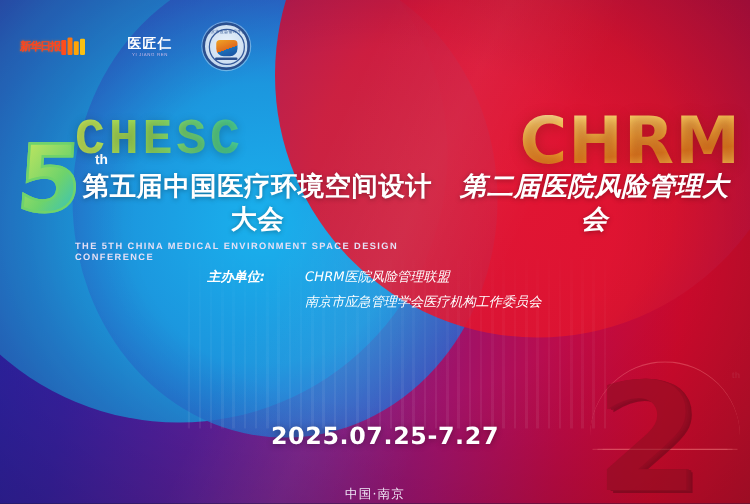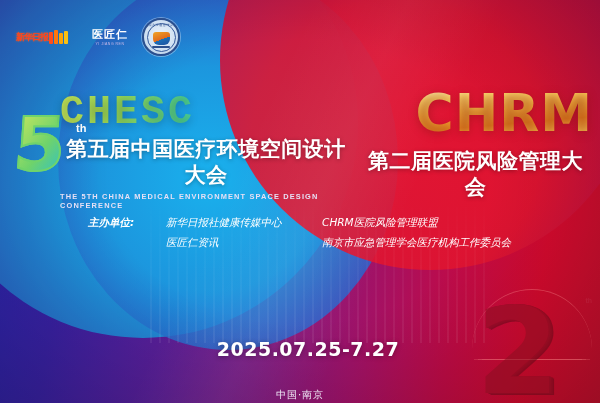--- a/index.html
+++ b/index.html
@@ -78,21 +78,21 @@
     background:radial-gradient(ellipse at 50% 45%, rgba(0,0,0,0) 45%, rgba(0,0,0,.22) 100%);
     pointer-events:none;
   }
 
   
   .logo-row {
     position:absolute;
     left:16px; top:18px;
     display:flex;
     align-items:center;
-    gap:14px;
+    gap:24px;
     z-index:9;
   }
   .logo-news {
     width:62px; height:20px;
     display:flex; align-items:center; gap:1px;
     filter:saturate(1.2);
   }
   .logo-news .nm {
     font-size:9px; font-weight:bold;
     color:#e84a2a;
@@ -241,22 +241,23 @@
     text-shadow:0 2px 10px rgba(120,20,10,.4);
   }
   .cn-title-r {
     font-family:"DejaVu Sans", sans-serif;
     font-size:21px;
     font-weight:bold;
     color:#ffffff;
     letter-spacing:.5px;
     text-align:center;
     line-height:26px;
-    margin-top:14px;
+    margin-top:2px;
     text-shadow:0 1px 4px rgba(0,0,0,.35);
+    font-style:italic;
   }
   .en-title-r {
     font-size:7.4px;
     color:#f3dfe6;
     letter-spacing:1.15px;
     text-align:center;
     margin-top:4px;
     font-weight:bold;
   }
 
@@ -408,24 +409,20 @@
   </div>
 
   <div class="block-right">
     <div class="chrm">CHRM</div>
     <div class="cn-title-r">第二届医院风险管理大会</div>
   </div>
 
   <div class="organizers">
     <div class="org-inner">
       <div class="org-label">主办单位:</div>
-      <div class="org-col c1">
-        <div>新华日报社健康传媒中心</div>
-        <div>医匠仁资讯</div>
-      </div>
       <div class="org-col c2">
         <div>CHRM医院风险管理联盟</div>
         <div>南京市应急管理学会医疗机构工作委员会</div>
       </div>
     </div>
   </div>
 
   <div class="date">2025.07.25-7.27</div>
   <div class="city">中国·南京</div>
 

